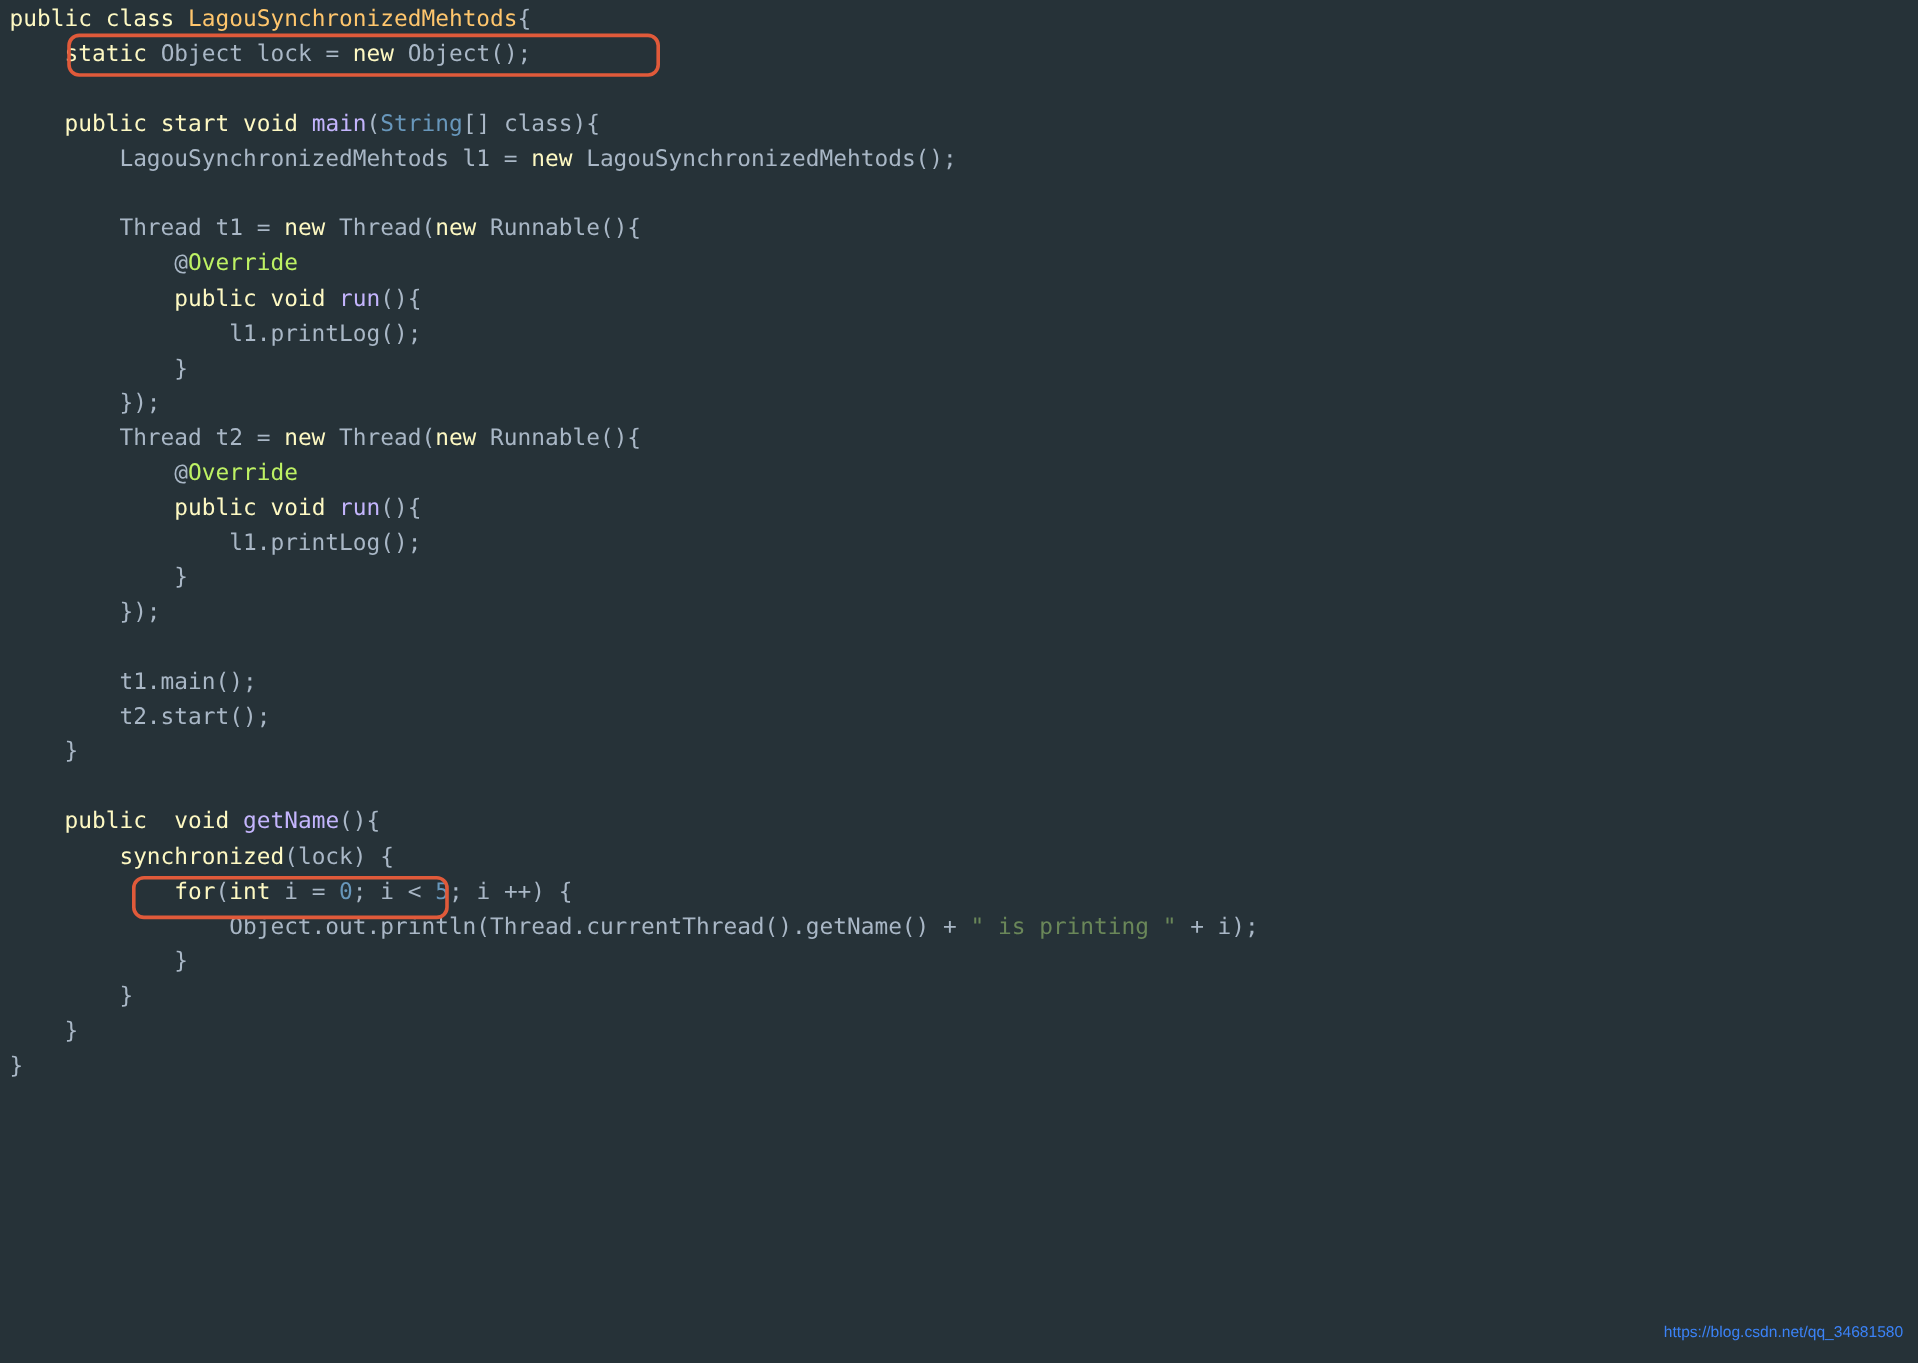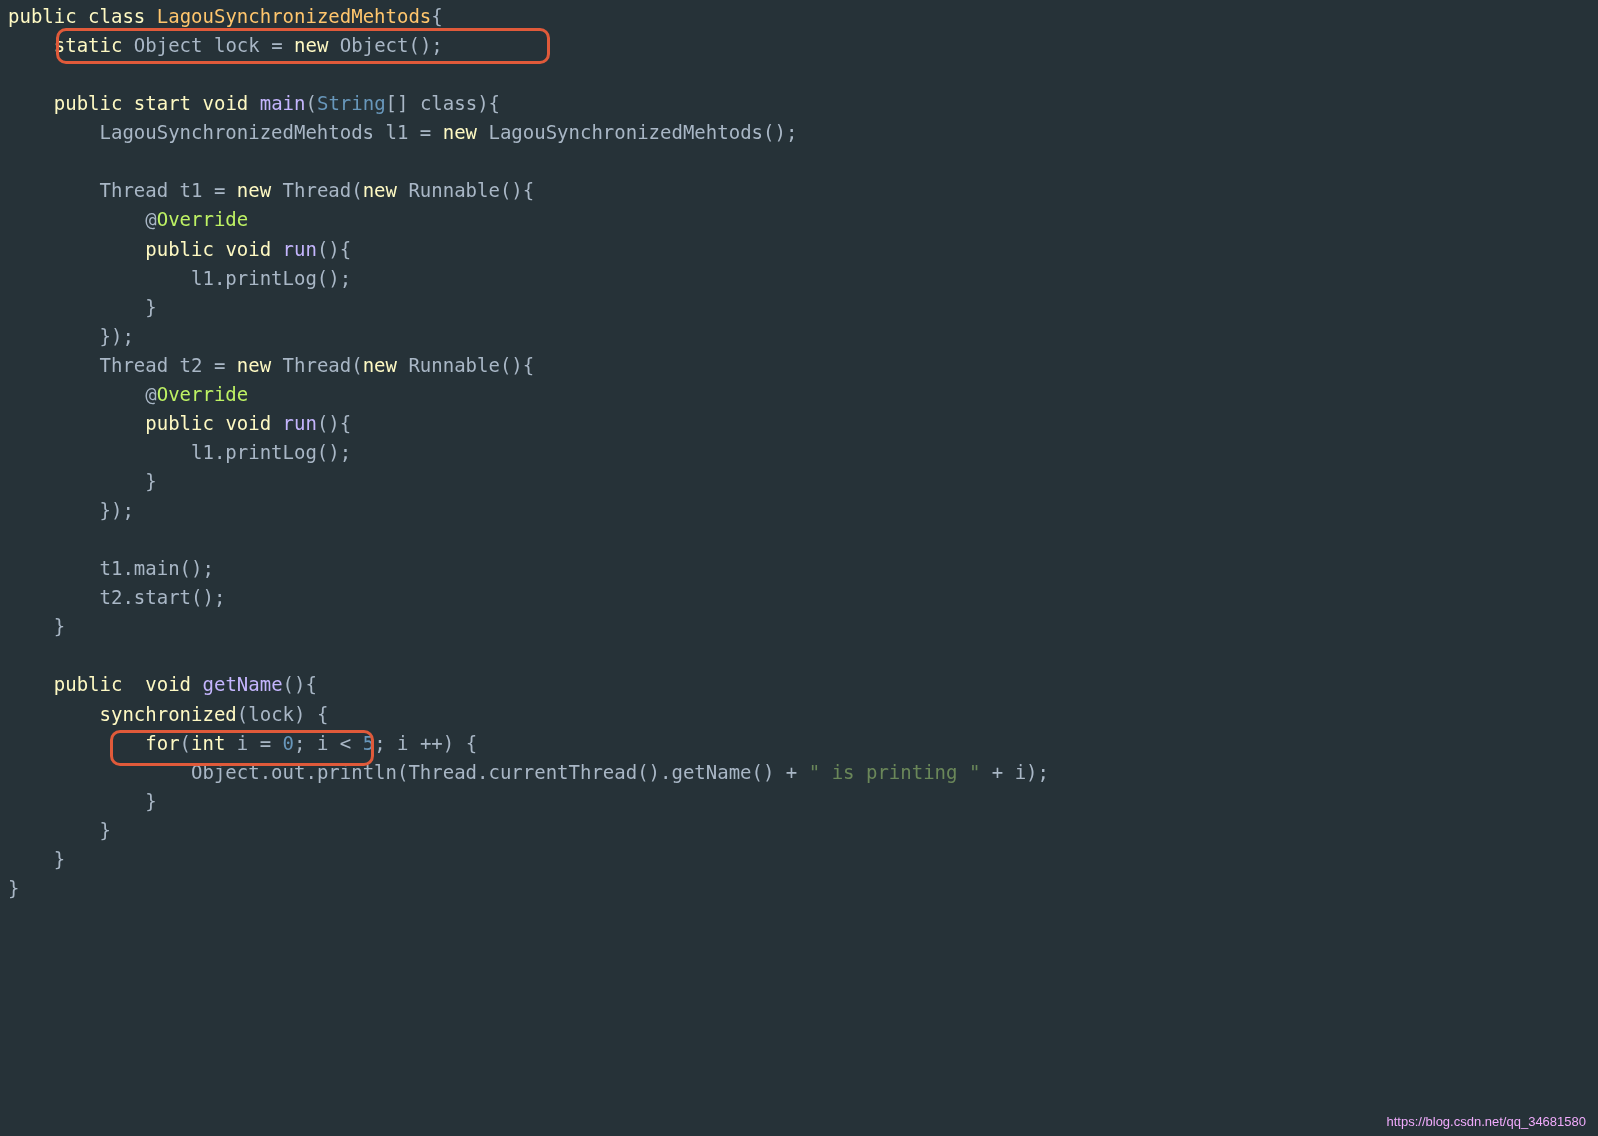--- a/index.html
+++ b/index.html
@@ -45,24 +45,24 @@
       border: 3px solid #e05a3a;
       border-radius: 10px;
       left: 110px;
       top: 730px;
       width: 264px;
       height: 36px;
       pointer-events: none;
     }
     .watermark {
       position: absolute;
-      bottom: 4px;
+      bottom: 16px;
       right: 12px;
       font-size: 13px;
-      color: #f0abfc;
+      color: #3b82f6;
       font-family: Arial, sans-serif;
     }
   </style>
 </head>
 <body>
 
 <pre><span><span class="kw">public</span> <span class="kw">class</span> <span class="classname">LagouSynchronizedMehtods</span><span class="plain">{</span></span>
 <span><span>    </span><span class="kw">static</span> <span class="plain">Object</span> <span class="plain">lock</span><span class="plain"> = </span><span class="kw">new</span> <span class="plain">Object</span><span class="plain">();</span></span>
 
 <span><span>    </span><span class="kw">public</span> <span class="kw">start</span> <span class="kw">void</span> <span class="method">main</span><span class="plain">(</span><span class="typeparam">String</span><span class="plain">[]</span><span class="plain"> class</span><span class="plain">)</span><span class="plain">{</span></span>

